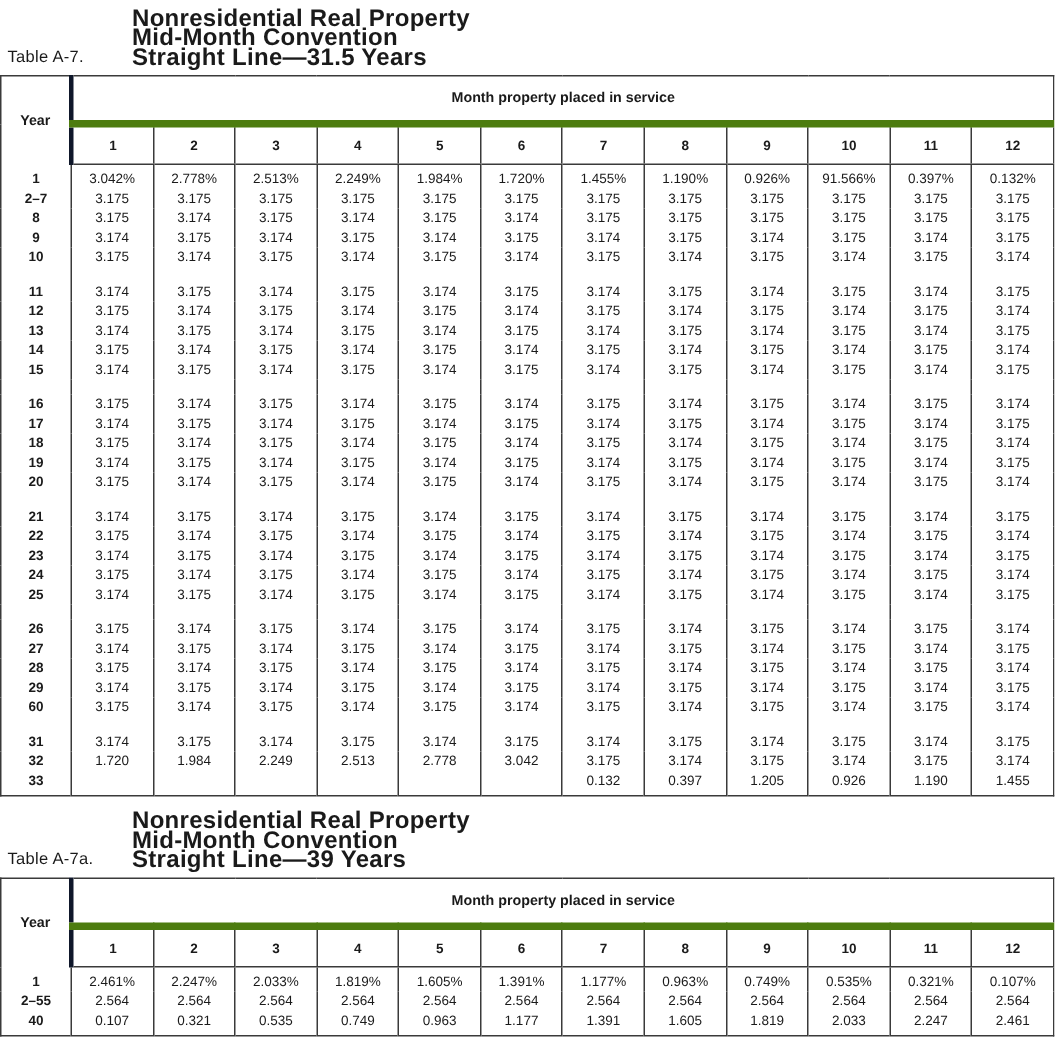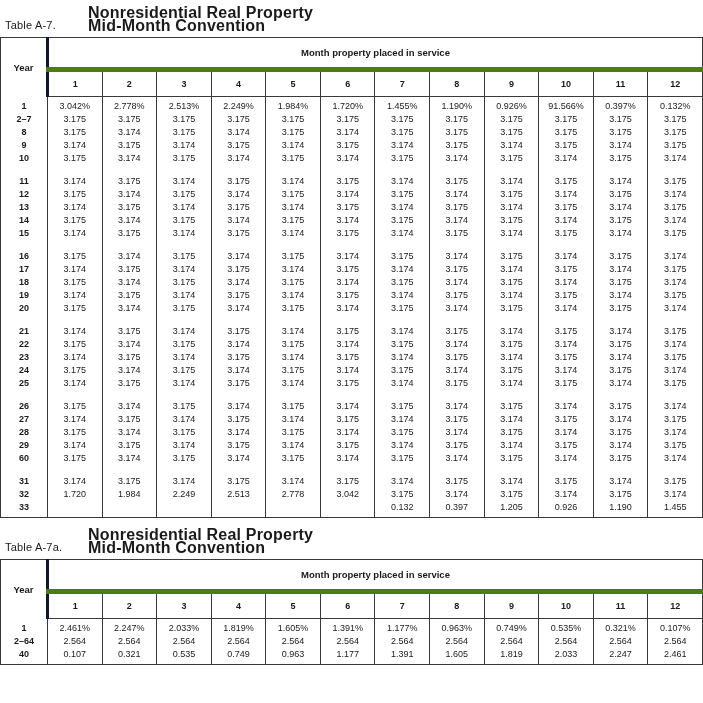--- a/index.html
+++ b/index.html
@@ -91,20 +91,21 @@
 <body>
 
 <div class="page">
 
   <div class="section">
     <div class="caption">
       <div class="caption-label">Table A-7.</div>
       <div class="caption-title">
         <div>Nonresidential Real Property</div>
         <div>Mid-Month Convention</div>
+        <div>Straight Line—31.5 Years</div>
       </div>
     </div>
     <table class="rate-table">
       <colgroup>
           <col class="year-col">
           <col span="12">
         </colgroup>
       <thead>
         <tr>
           <th class="year-h" rowspan="2">Year</th>
@@ -624,20 +625,21 @@
         </tbody>
     </table>
   </div>
 
   <div class="section section-a7a">
     <div class="caption">
       <div class="caption-label">Table A-7a.</div>
       <div class="caption-title">
         <div>Nonresidential Real Property</div>
         <div>Mid-Month Convention</div>
+        <div>Straight Line—39 Years</div>
       </div>
     </div>
     <table class="rate-table">
       <colgroup>
           <col class="year-col">
           <col span="12">
         </colgroup>
       <thead>
         <tr>
           <th class="year-h" rowspan="2">Year</th>
@@ -668,21 +670,21 @@
             <td class="value-cell">1.605%</td>
             <td class="value-cell">1.391%</td>
             <td class="value-cell">1.177%</td>
             <td class="value-cell">0.963%</td>
             <td class="value-cell">0.749%</td>
             <td class="value-cell">0.535%</td>
             <td class="value-cell">0.321%</td>
             <td class="value-cell">0.107%</td>
           </tr>
           <tr>
-            <td class="year-cell">2–64</td>
+            <td class="year-cell">2–55</td>
             <td class="value-cell">2.564</td>
             <td class="value-cell">2.564</td>
             <td class="value-cell">2.564</td>
             <td class="value-cell">2.564</td>
             <td class="value-cell">2.564</td>
             <td class="value-cell">2.564</td>
             <td class="value-cell">2.564</td>
             <td class="value-cell">2.564</td>
             <td class="value-cell">2.564</td>
             <td class="value-cell">2.564</td>

